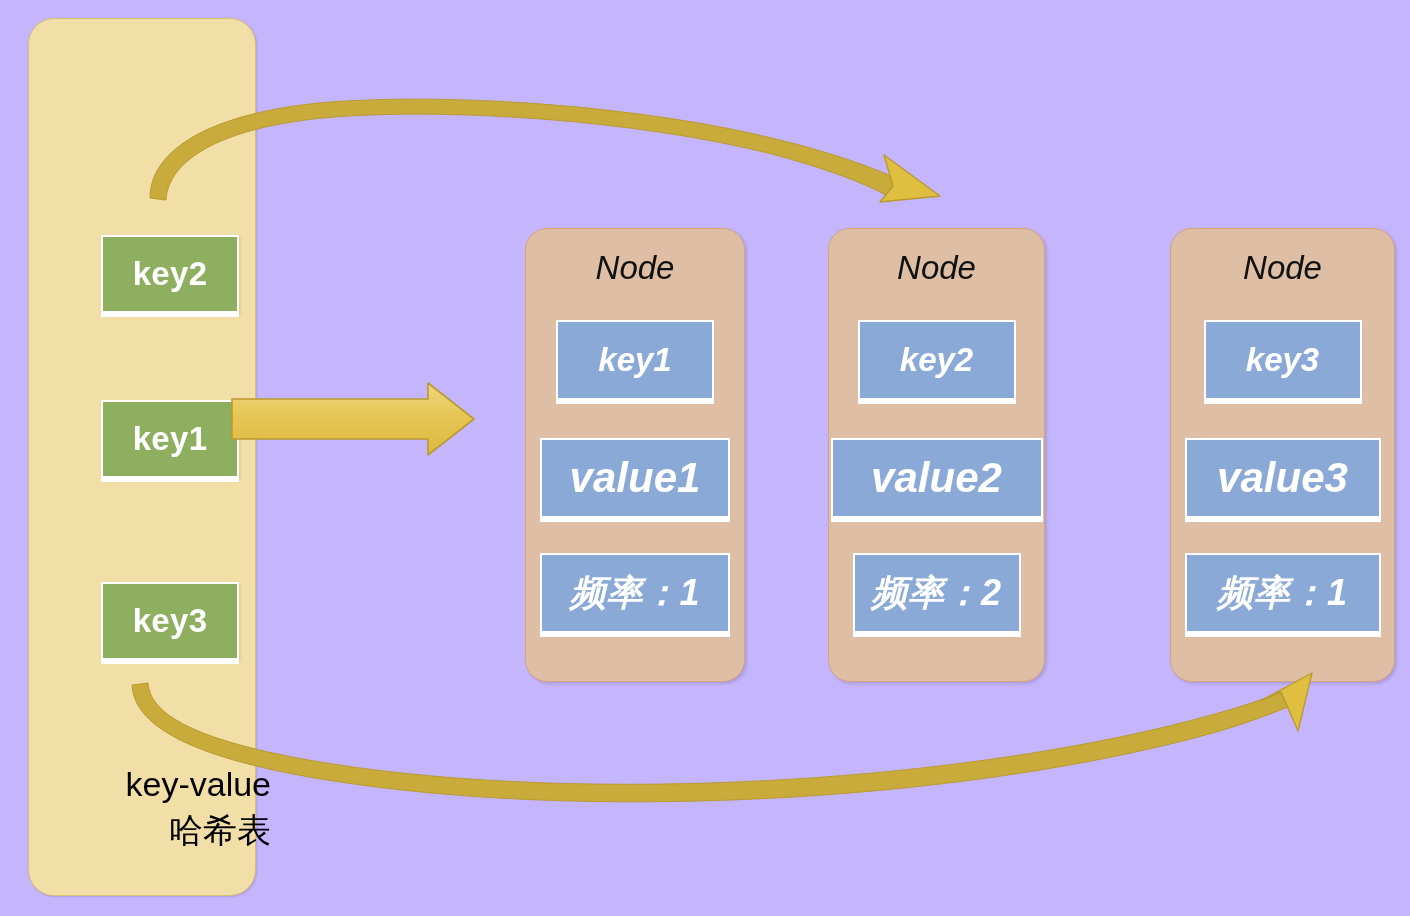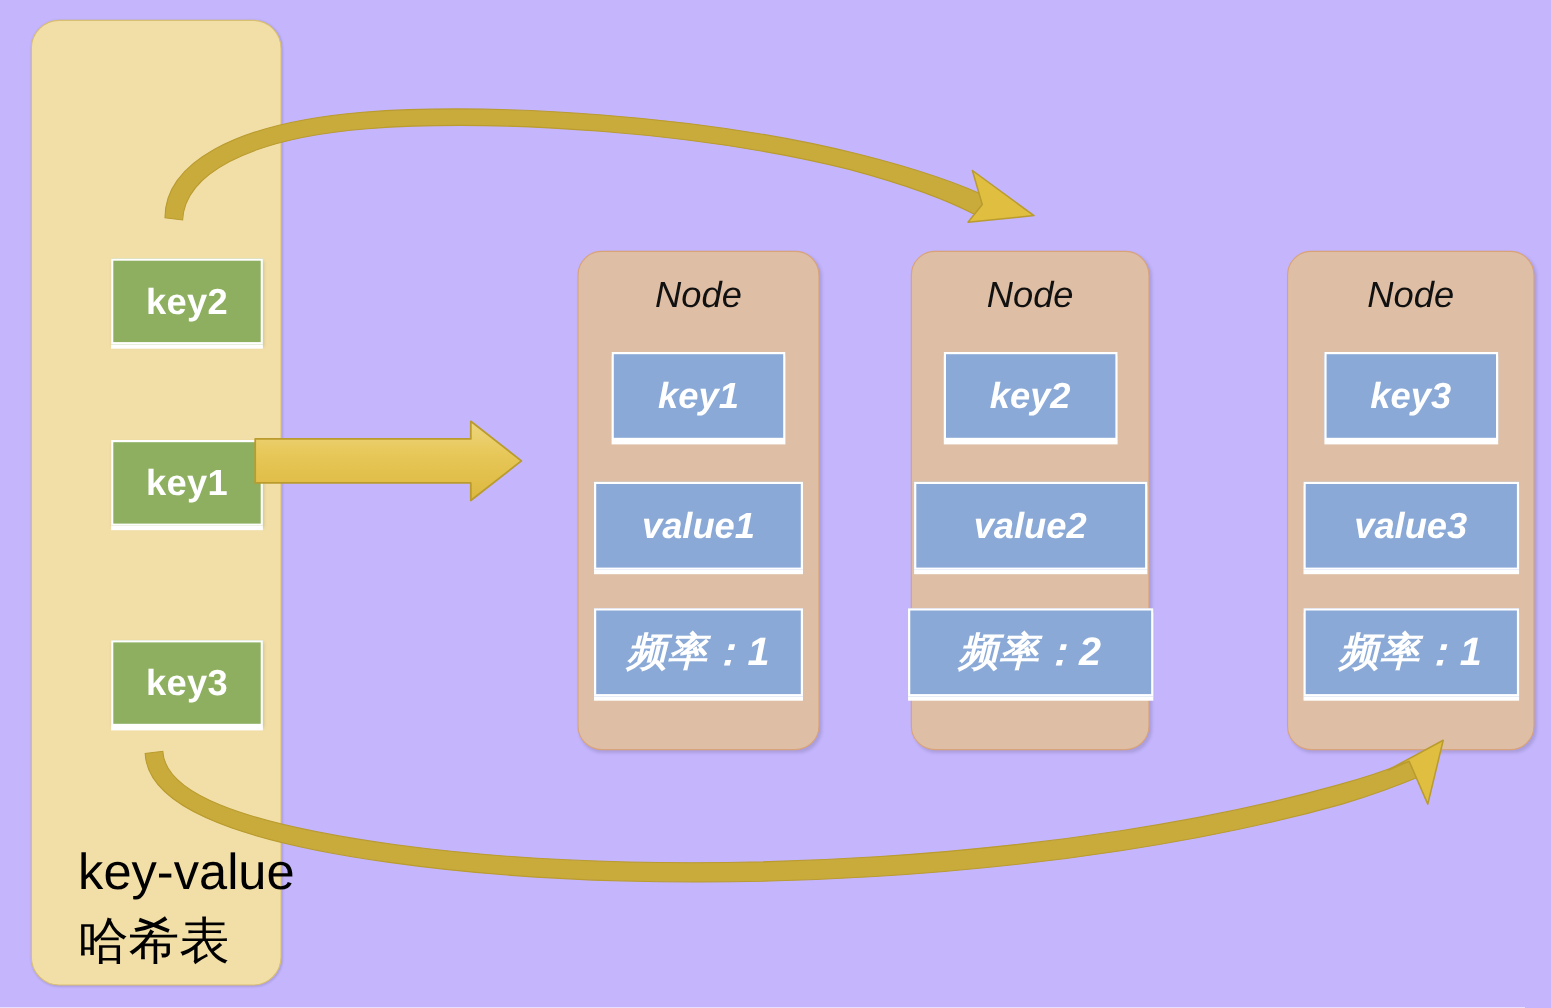--- a/index.html
+++ b/index.html
@@ -54,24 +54,25 @@
   .key-chip.k1 { left: 72px;  top: 381px; }
   .key-chip.k3 { left: 72px;  top: 563px; }
 
   
   .panel-caption {
     position: absolute;
     left: 42px;
     top: 742px;
     width: 200px;
     color: #000000;
-    font-size: 46px;
+    font-size: 34px;
     line-height: 1.36;
     font-weight: normal;
     white-space: pre-line;
+    text-align: right;
   }
 
   
   .node-card {
     position: absolute;
     top: 228px;
     height: 454px;
     background: #DEBEA4;
     border: 1.5px solid #D9A379;
     border-radius: 22px;
@@ -102,30 +103,30 @@
     border: 2px solid #ffffff;
     box-sizing: border-box;
     display: flex;
     align-items: center;
     justify-content: center;
     color: #ffffff;
     font-weight: bold;
     box-shadow: 0 4px 0 0 #ffffff;
   }
   .field.f-key   { top: 91px;  height: 80px; font-size: 33px; }
-  .field.f-value { top: 209px; height: 80px; font-size: 33px; }
+  .field.f-value { top: 209px; height: 80px; font-size: 42px; }
   .field.f-freq  { top: 324px; height: 80px; font-size: 36px; letter-spacing: 0.5px; }
 
   
   .n1 .f-key   { width: 158px; }
   .n1 .f-value { width: 190px; }
   .n1 .f-freq  { width: 190px; }
   .n2 .f-key   { width: 158px; }
   .n2 .f-value { width: 212px; }
-  .n2 .f-freq  { width: 223px; }
+  .n2 .f-freq  { width: 168px; }
   .n3 .f-key   { width: 158px; }
   .n3 .f-value { width: 196px; }
   .n3 .f-freq  { width: 196px; }
 
   
   #arrows {
     position: absolute;
     left: 0;
     top: 0;
     width: 1410px;

